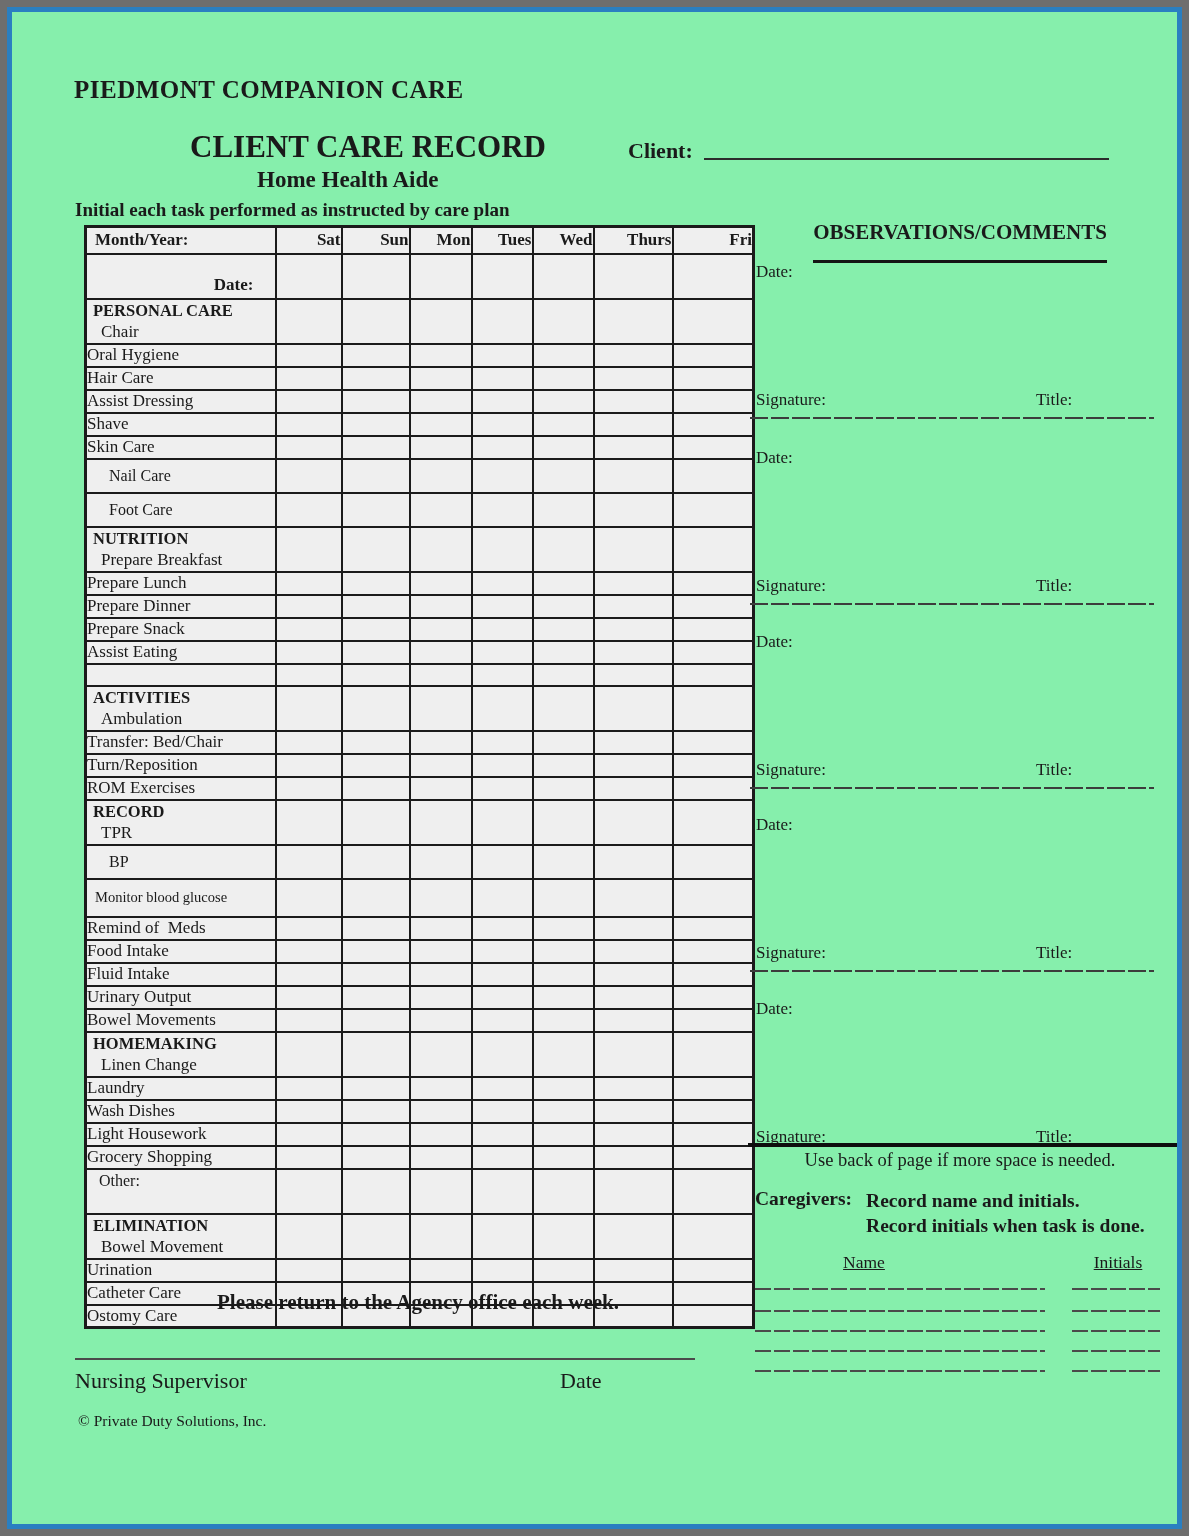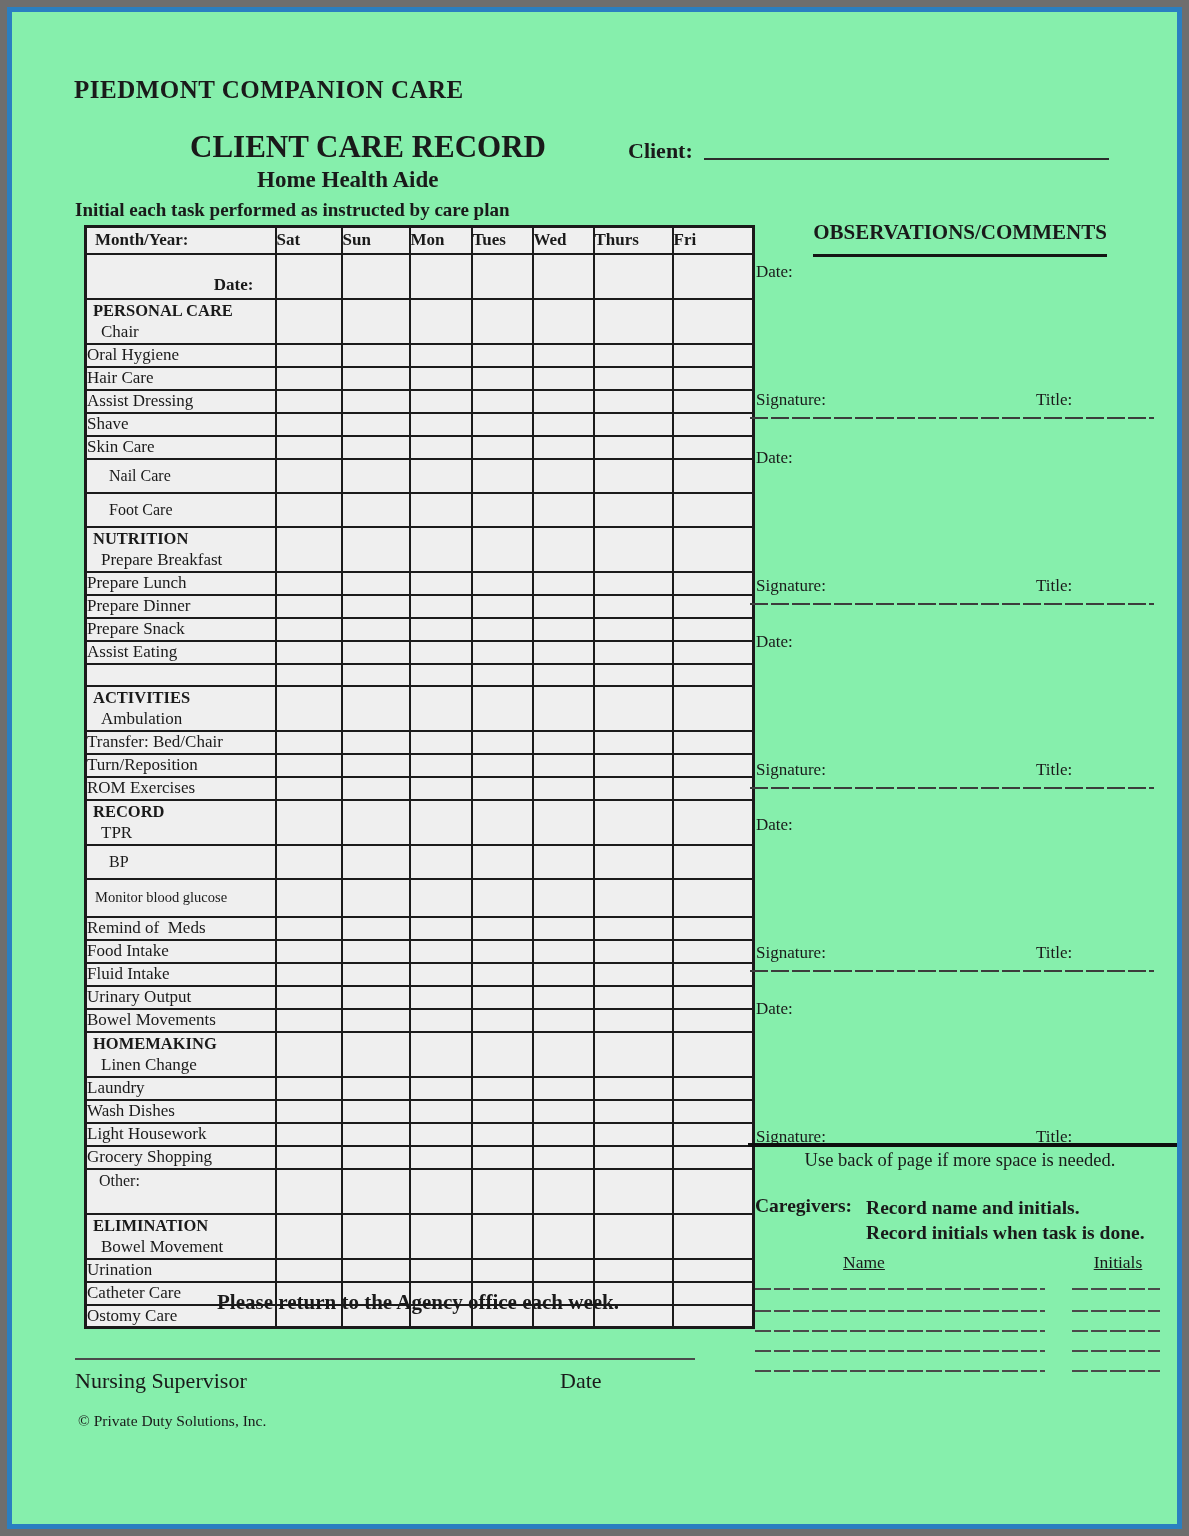--- a/index.html
+++ b/index.html
@@ -31,50 +31,50 @@
     background:#efefef;
   }
   table.care td,table.care th{
     border:2px solid #1b1b1b;
     padding:0;vertical-align:middle;
     font-size:17px;font-weight:normal;text-align:left;
     overflow:hidden;
   }
   table.care{border:3px solid #1b1b1b;}
   tr.r-head{height:27px;}
-  tr.r-head th{font-weight:bold;text-align:left;font-size:17px;}
+  tr.r-head th{font-weight:bold;text-align:right;font-size:17px;}
   tr.r-head th.first{text-align:left;padding-left:8px;}
   tr.r-date{height:45px;}
   tr.r-date td.lblcell{text-align:right;font-weight:bold;vertical-align:bottom;padding:0 21px 3px 0;}
   tr.r-section{height:45px;}
   tr.r-item{height:23px;}
   tr.r-item_indent{height:34px;}
   tr.r-item_small{height:38px;}
   tr.r-empty{height:22px;}
   tr.r-other{height:45px;}
   .lbl{white-space:pre-wrap;display:block;}
   .sec-title{display:block;font-weight:bold;font-size:16.5px;padding-left:6px;line-height:21px;}
   .sec-item{display:block;font-size:17px;padding-left:14px;line-height:21px;}
   td .item-lbl{}
   tr.r-item_indent td .item-lbl{padding-left:22px;font-size:16px;}
   tr.r-item_small td .item-lbl{padding-left:8px;font-size:14.5px;}
   tr.r-other td.lblcell{vertical-align:top;}
   tr.r-other td .item-lbl{padding-left:12px;padding-top:2px;font-size:16px;}
   
   .obs-title{left:736px;top:208px;width:424px;text-align:center;font-size:21px;font-weight:bold;}
-  .obs-title span{border-bottom:3px solid #151515;padding-bottom:10px;}
+  .obs-title span{border-bottom:3px solid #151515;padding-bottom:16px;}
   .obs-block{left:736px;width:424px;height:186px;}
   .obs-date{position:absolute;left:8px;top:0;font-size:17px;}
   .obs-sig{position:absolute;left:8px;top:128px;font-size:17px;}
   .obs-titlelbl{position:absolute;left:288px;top:128px;font-size:17px;}
   .obs-hr{position:absolute;left:2px;top:155px;width:404px;height:2px;
     background:repeating-linear-gradient(90deg,#3c3c3c 0 18px,rgba(0,0,0,0) 18px 21px);}
   .obs-thickline{left:736px;top:1131px;width:429px;height:4px;background:#0e0e0e;}
   .obs-note{left:736px;top:1138px;width:424px;text-align:center;font-size:18.5px;}
-  .caregivers{left:743px;top:1176px;font-size:19.5px;font-weight:bold;display:flex;margin-top:7px;}
+  .caregivers{left:743px;top:1176px;font-size:19.5px;font-weight:bold;display:flex;}
   .caregivers .cg-lines{margin-left:14px;}
   .caregivers .cg-lines div{line-height:25px;}
   .name-hdr{left:772px;top:1240px;width:160px;text-align:center;font-size:17.5px;text-decoration:underline;}
   .initials-hdr{left:1056px;top:1240px;width:100px;text-align:center;font-size:17.5px;text-decoration:underline;}
   .fill-row{left:736px;width:424px;height:3px;}
   .fill-name{position:absolute;left:7px;top:0;width:290px;height:2px;
     background:repeating-linear-gradient(90deg,#4a4a4a 0 16px,rgba(0,0,0,0) 16px 19px);}
   .fill-initials{position:absolute;left:324px;top:0;width:88px;height:2px;
     background:repeating-linear-gradient(90deg,#4a4a4a 0 16px,rgba(0,0,0,0) 16px 19px);}
   

